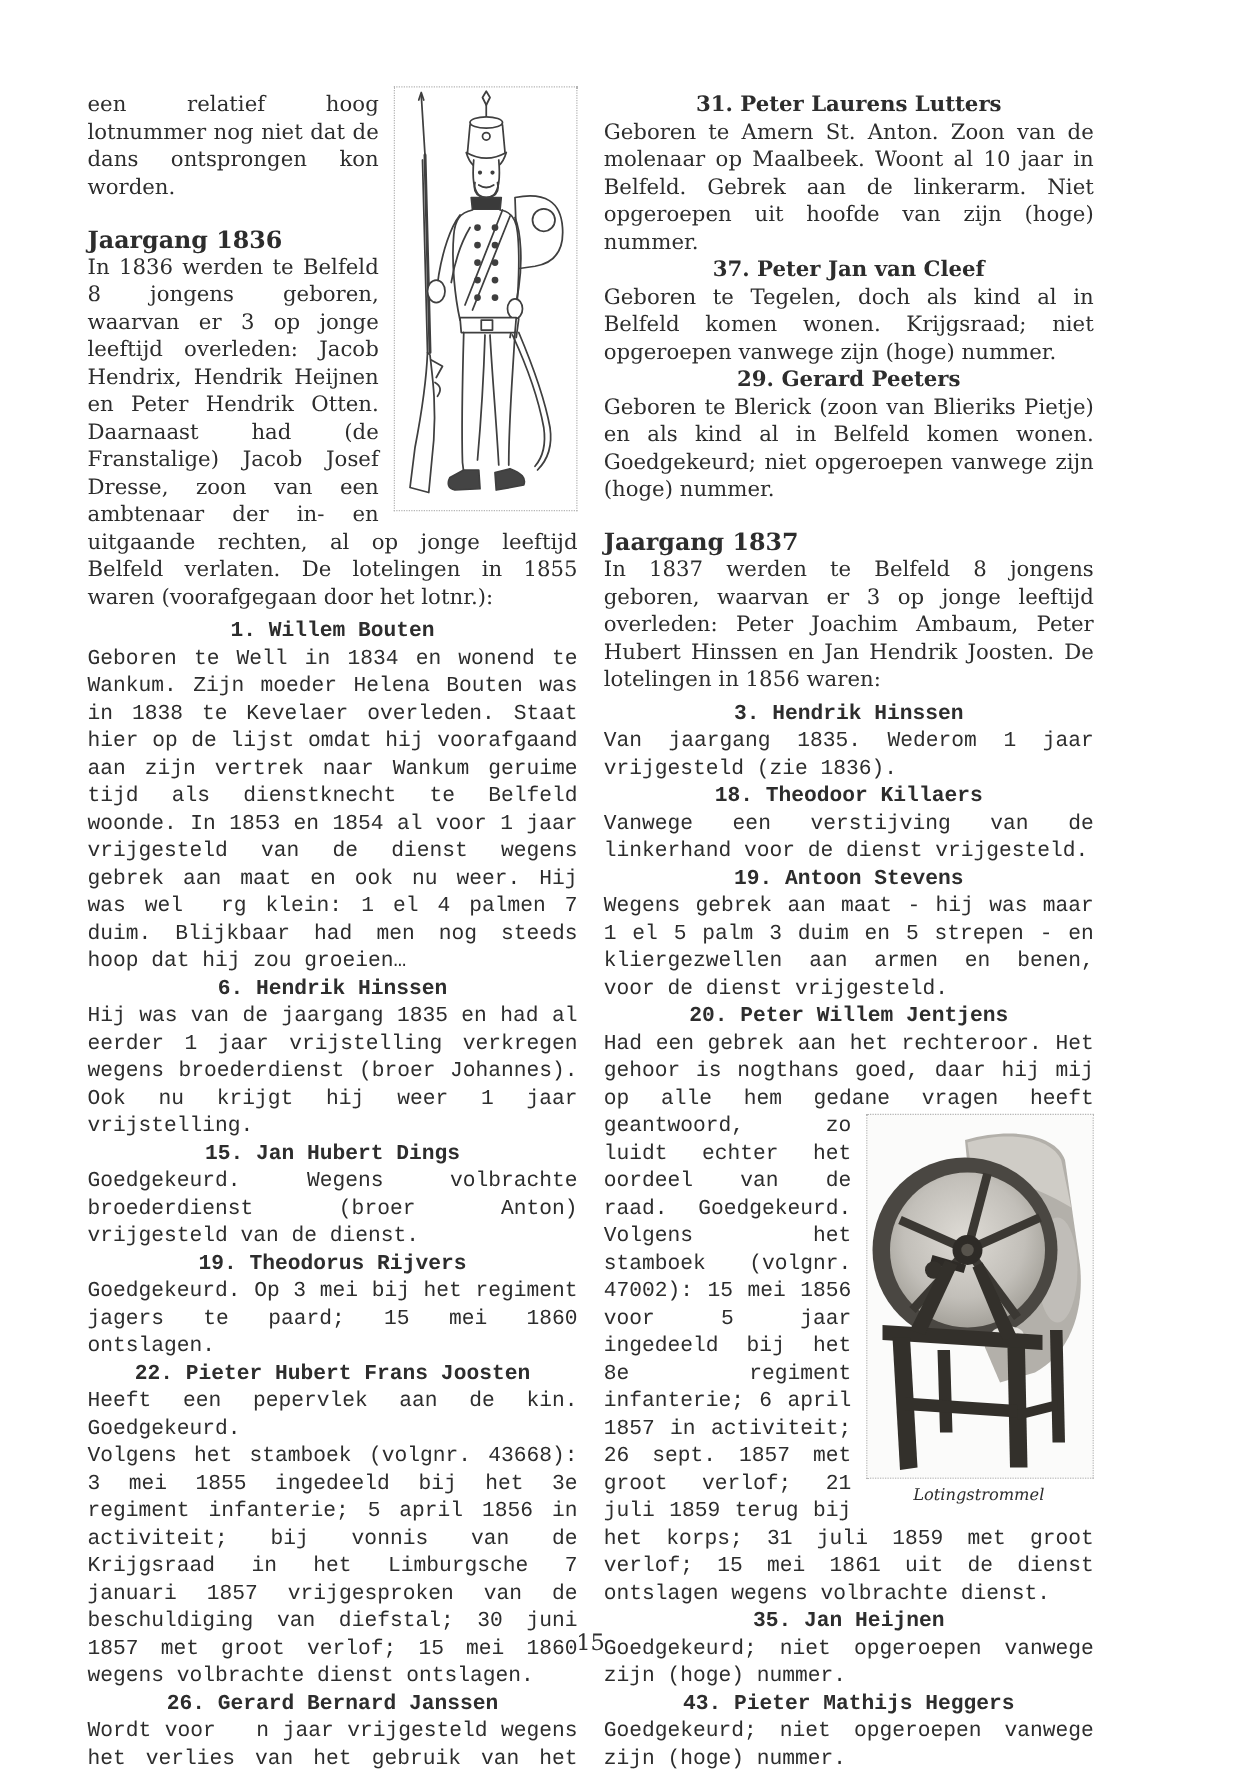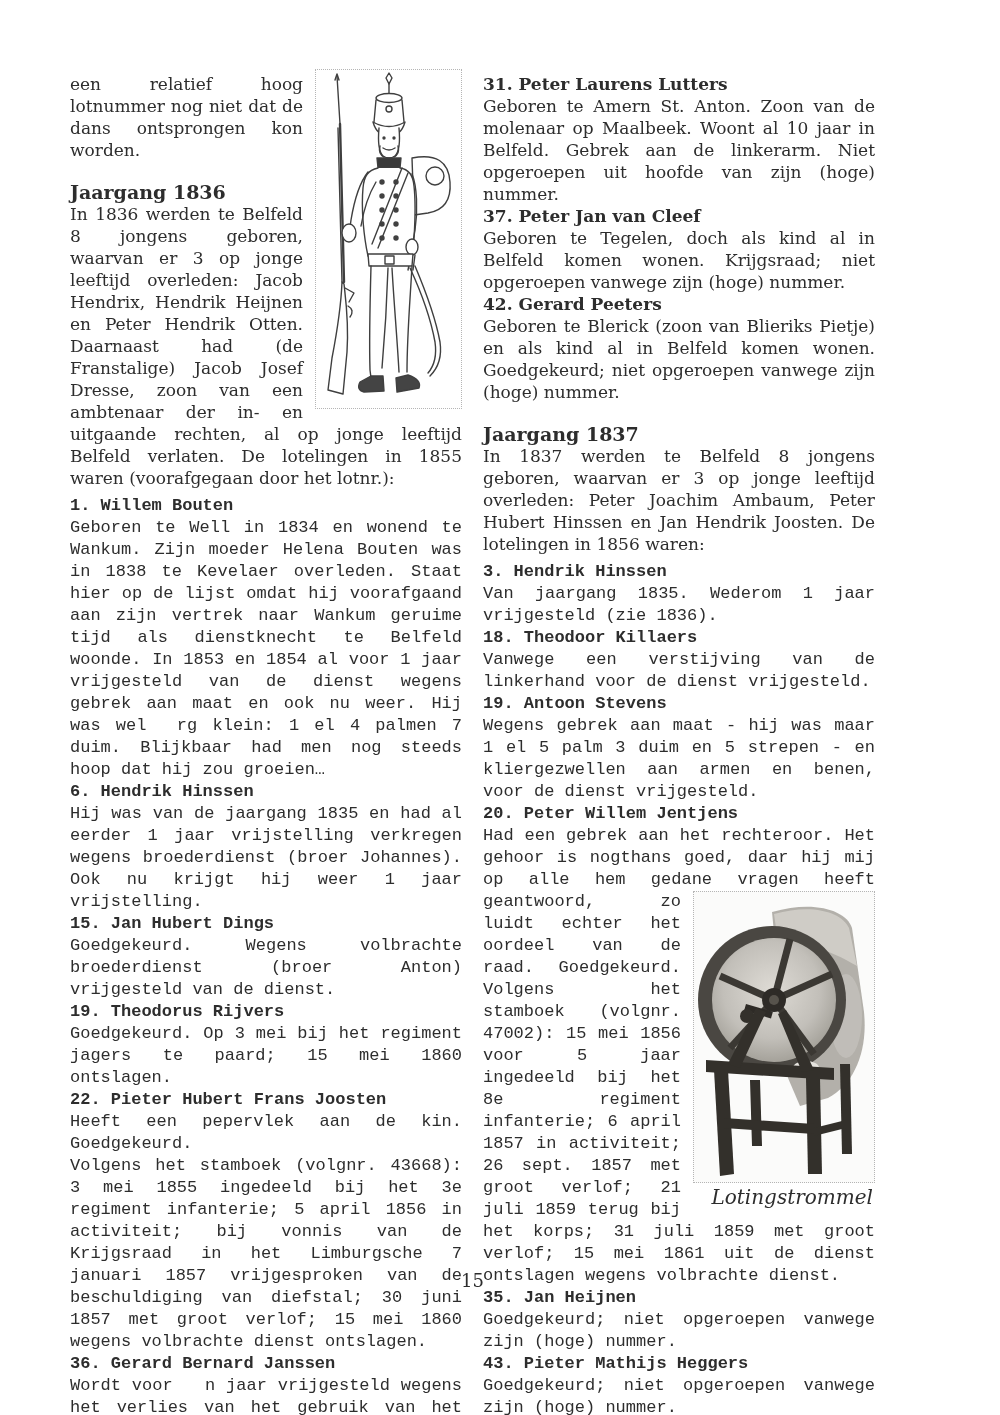--- a/index.html
+++ b/index.html
@@ -31,21 +31,21 @@
   .entry-text,.body-text,.intro-text{white-space:pre-line;}
   .section-heading{
     font-weight:bold;
     font-size:19px;
     margin-top:20px;
     text-align:left;
   }
   .entries{margin-top:6px;font-family:Liberation Mono, monospace;}
   .entry-name{
     font-weight:bold;
-    text-align:left;
+    text-align:center;
   }
   figure{margin:0;}
   .soldier-figure{
     float:right;
     width:145px;
     margin:-4px 0 10px 12px;
     border:1px dotted #b5b5b5;
     background:#fff;
   }
   .drum-spacer{
@@ -59,29 +59,29 @@
     width:182px;
     margin:0 0 4px 12px;
   }
   .drum-frame{
     border:1px dotted #b5b5b5;
     background:#fbfbfa;
     width:180px;height:290px;
   }
   .drum-caption{
     font-style:italic;
-    font-size:20px;
-    text-align:right;
+    font-size:13px;
+    text-align:center;
     padding-right:2px;
     margin-top:4px;
     line-height:20px;
   }
   .page-number{
     position:absolute;
-    left:70px;top:1270px;
+    left:70px;top:1304px;
     width:805px;
     text-align:center;
     font-size:18px;
   }
   svg{display:block;}
 </style>
 </head>
 <body>
 
 <div class="page">
@@ -182,21 +182,21 @@
         <div>
           <div class="entry-name">19. Theodorus Rijvers</div>
           <p class="entry-text">Goedgekeurd. Op 3 mei bij het regiment jagers te paard; 15 mei 1860 ontslagen.</p>
         </div>
         <div>
           <div class="entry-name">22. Pieter Hubert Frans Joosten</div>
           <p class="entry-text">Heeft een pepervlek aan de kin. Goedgekeurd.
 Volgens het stamboek (volgnr. 43668): 3 mei 1855 ingedeeld bij het 3e regiment infanterie; 5 april 1856 in activiteit; bij vonnis van de Krijgsraad in het Limburgsche 7 januari 1857 vrijgesproken van de beschuldiging van diefstal; 30 juni 1857 met groot verlof; 15 mei 1860 wegens volbrachte dienst ontslagen.</p>
         </div>
         <div>
-          <div class="entry-name">36. Gerard Bernard Janssen</div>
+          <div class="entry-name">26. Gerard Bernard Janssen</div>
           <p class="entry-text">Wordt voor &nbsp;&nbsp;n jaar vrijgesteld wegens het verlies van het gebruik van het linkeroog. Komt niet voor in het register van 1856. Hij is waarschijnlijk niet in dienst geweest aangezien hij begin 1857 komt te overlijden.</p>
         </div>
       </div>
     </div>
 
     <div class="col">
 
       <div class="drum-spacer"></div>
       <figure class="drum-figure">
         <div class="drum-frame">
@@ -250,21 +250,21 @@
 
       <div>
         <div class="entry-name">31. Peter Laurens Lutters</div>
         <p class="entry-text">Geboren te Amern St. Anton. Zoon van de molenaar op Maalbeek. Woont al 10 jaar in Belfeld. Gebrek aan de linkerarm. Niet opgeroepen uit hoofde van zijn (hoge) nummer.</p>
       </div>
       <div>
         <div class="entry-name">37. Peter Jan van Cleef</div>
         <p class="entry-text">Geboren te Tegelen, doch als kind al in Belfeld komen wonen. Krijgsraad; niet opgeroepen vanwege zijn (hoge) nummer.</p>
       </div>
       <div>
-        <div class="entry-name">42. Gerard Peeters</div>
+        <div class="entry-name">29. Gerard Peeters</div>
         <p class="entry-text">Geboren te Blerick (zoon van Blieriks Pietje) en als kind al in Belfeld komen wonen. Goedgekeurd; niet opgeroepen vanwege zijn (hoge) nummer.</p>
       </div>
 
       <div class="section-heading">Jaargang 1837</div>
       <p class="body-text">In 1837 werden te Belfeld 8 jongens geboren, waarvan er 3 op jonge leeftijd overleden: Peter Joachim Ambaum, Peter Hubert Hinssen en Jan Hendrik Joosten. De lotelingen in 1856 waren:</p>
 
       <div class="entries">
         <div>
           <div class="entry-name">3. Hendrik Hinssen</div>
           <p class="entry-text">Van jaargang 1835. Wederom 1 jaar vrijgesteld (zie 1836).</p>

